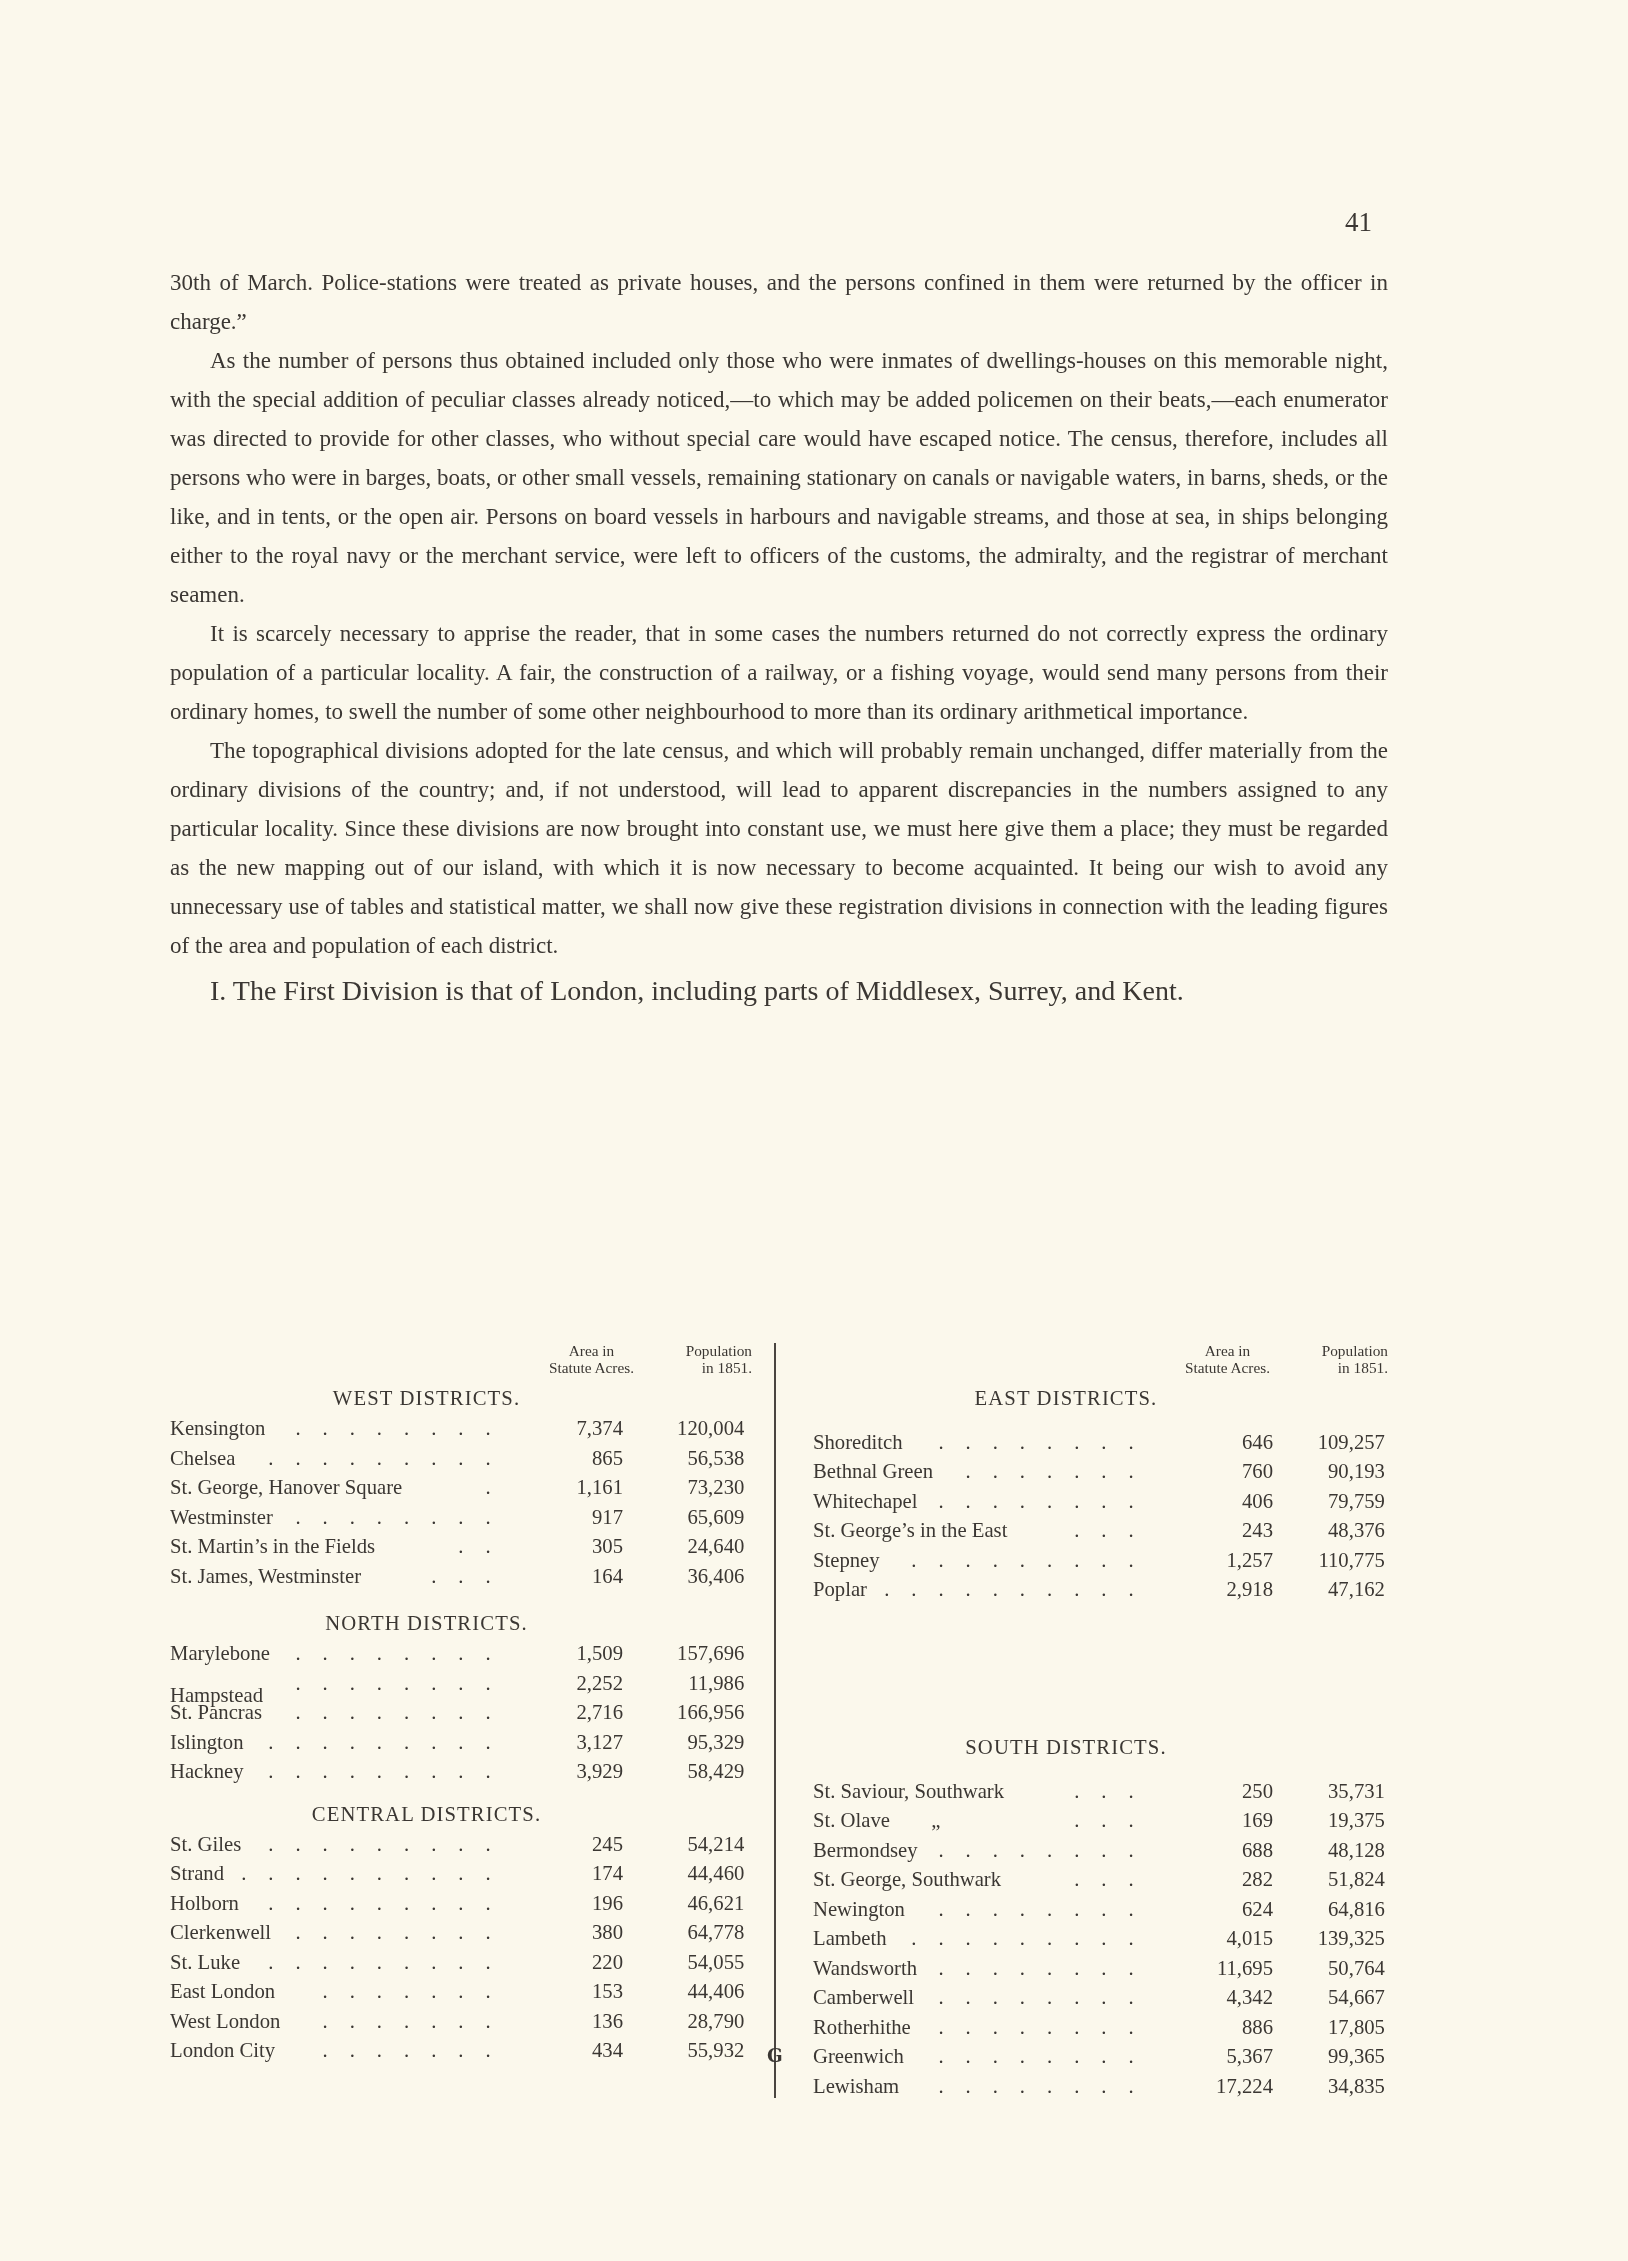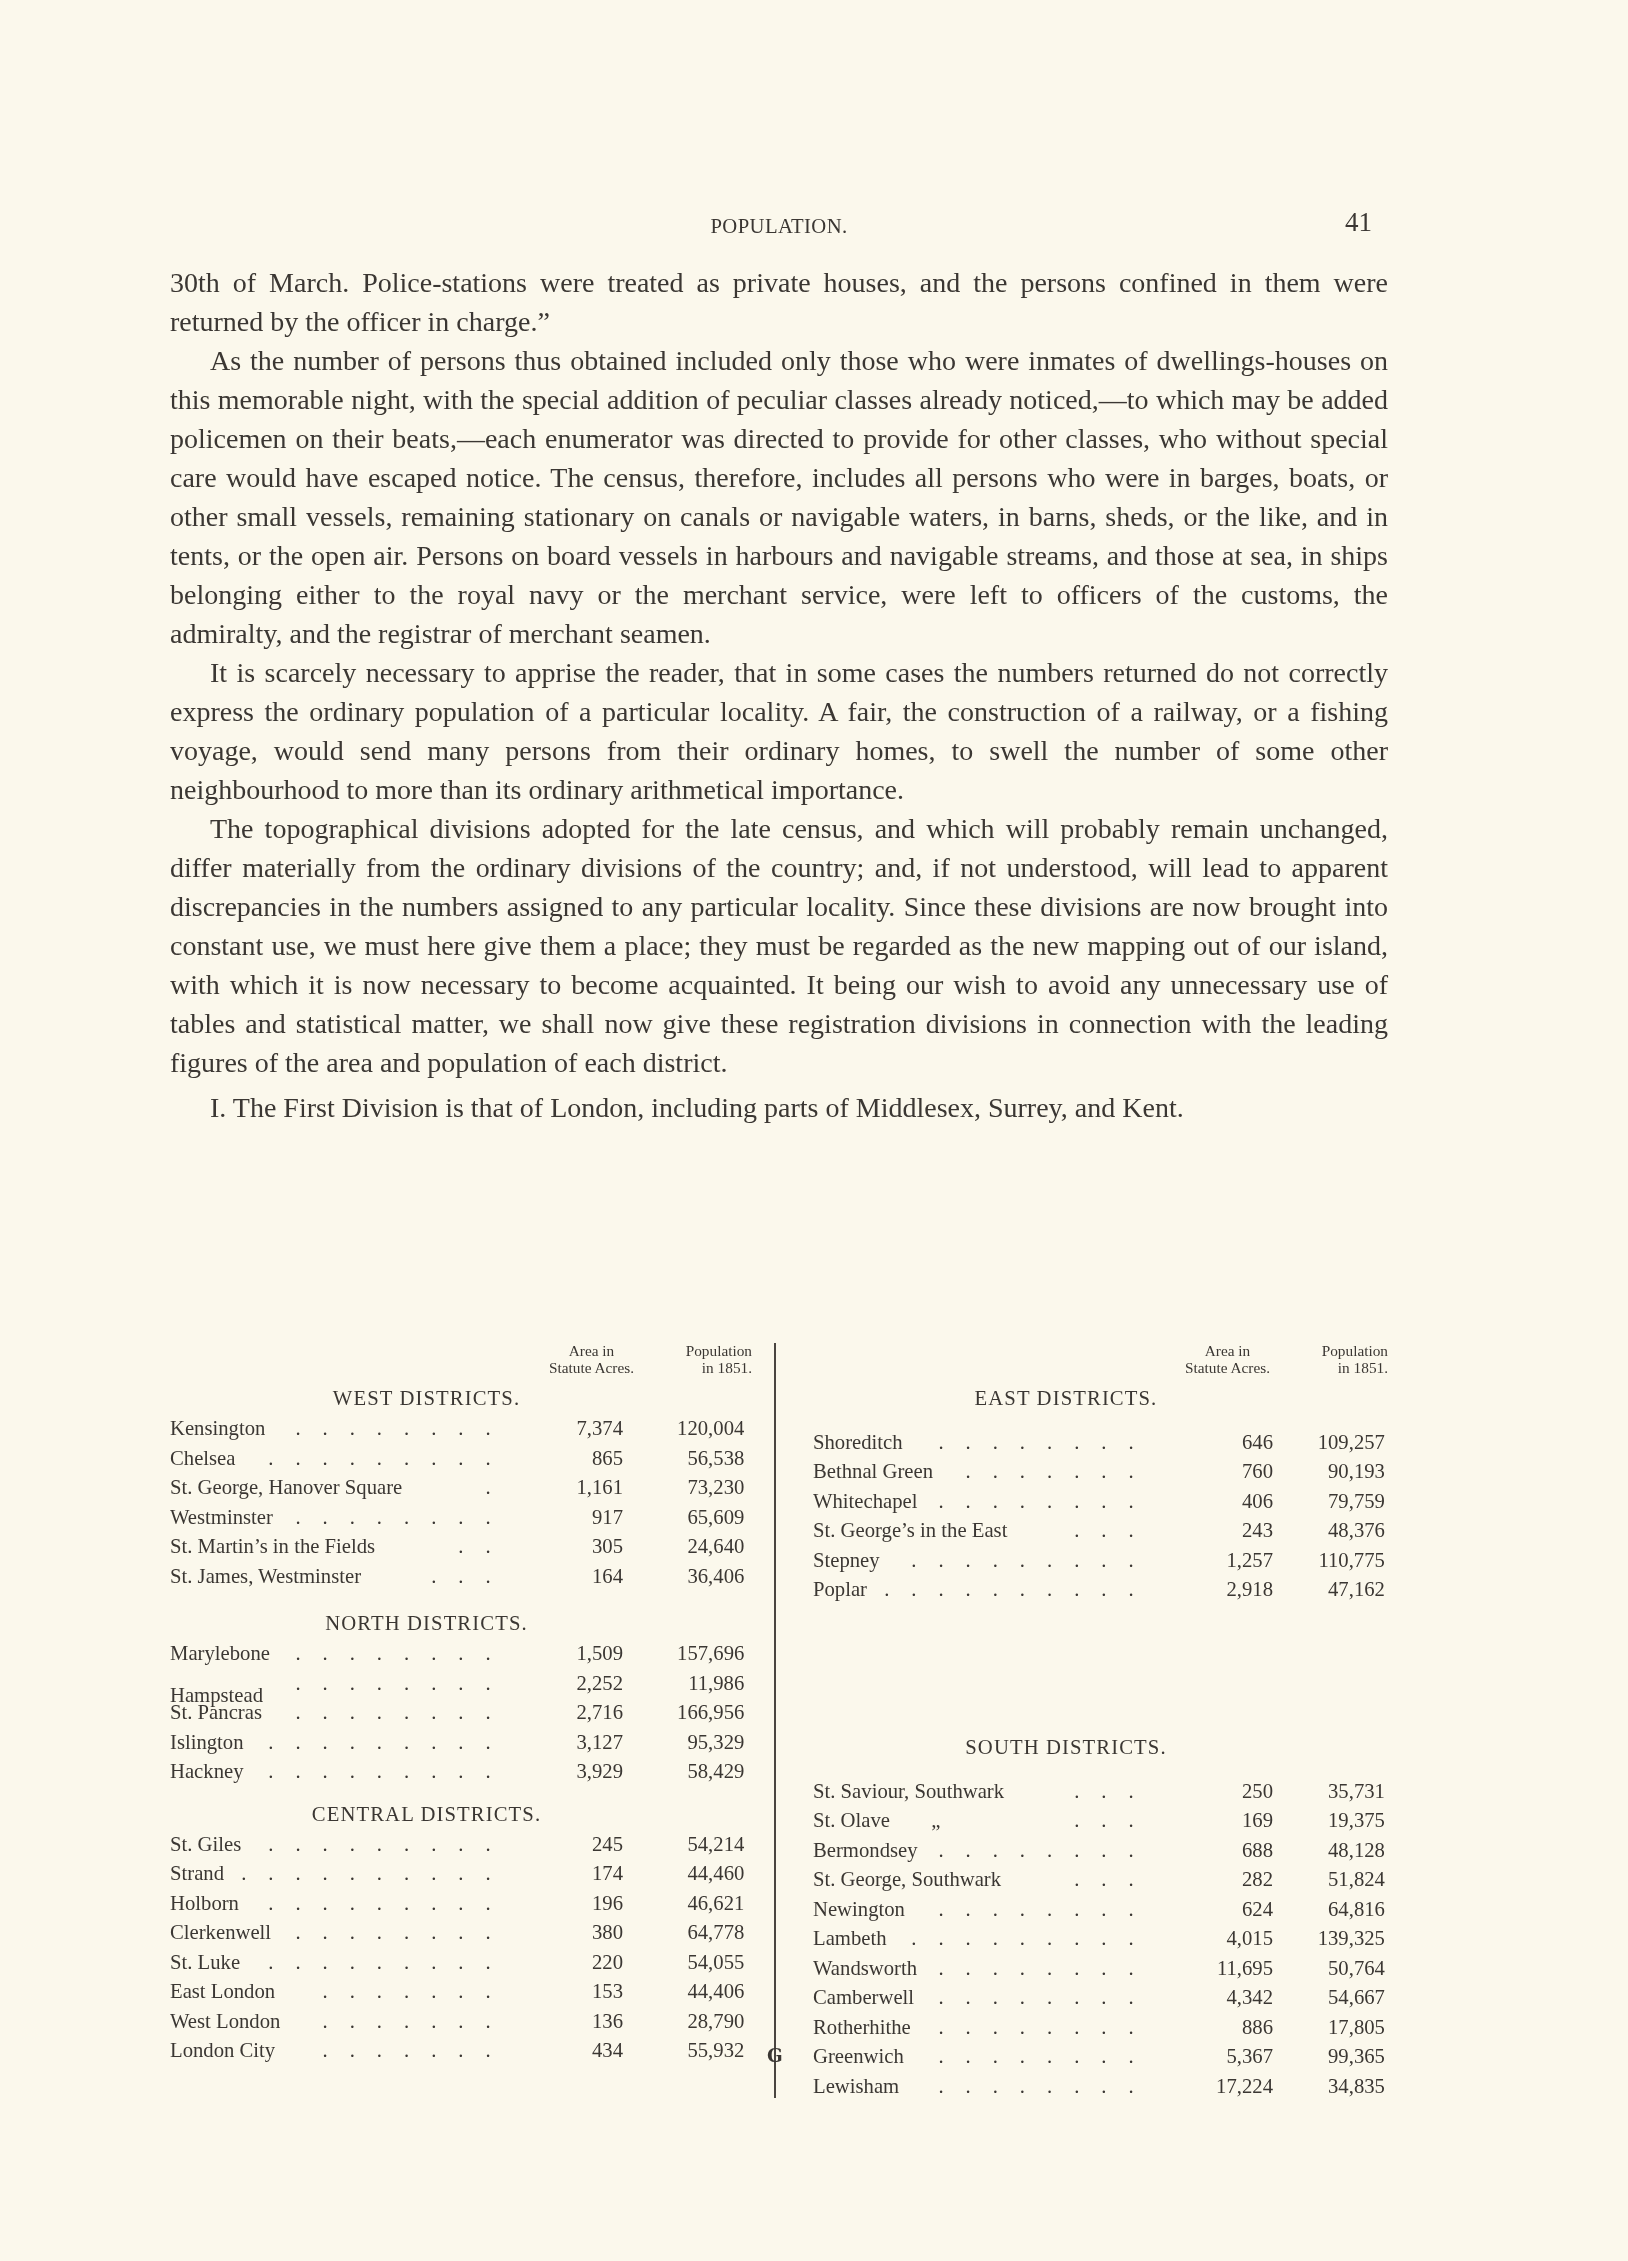--- a/index.html
+++ b/index.html
@@ -35,21 +35,21 @@
     .page-number {
       position: absolute;
       right: 16px;
       top: 0;
       font-size: 27px;
       font-family: Liberation Serif, serif;
     }
     .body-text p {
       margin: 0;
       font-family: "Liberation Serif", serif;
-      font-size: 28px;
+      font-size: 23px;
       line-height: 39px;
       text-align: justify;
       text-align-last: left;
     }
     .body-text p.indent { text-indent: 40px; }
     .division-heading {
       margin: 6.1px 0 0 0;
       font-family: Liberation Serif, serif;
       font-size: 28px;
       line-height: 40px;
@@ -149,21 +149,20 @@
       font-size: 18.4px;
       font-weight: bold;
       font-family: "DejaVu Serif", serif;
     }
   </style>
 </head>
 <body>
 
 <div class="page">
   <div class="running-head">
-    <span class="running-title">POPULATION.</span>
     <span class="page-number">41</span>
   </div>
 
   <div class="body-text">
     <p>30th of March.  Police-stations were treated as private houses, and the persons confined in them were returned by the officer in charge.”</p>
     <p class="indent">As the number of persons thus obtained included only those who were inmates of dwellings-houses on this memorable night, with the special addition of peculiar classes already noticed,—to which may be added policemen on their beats,—each enumerator was directed to provide for other classes, who without special care would have escaped notice. The census, therefore, includes all persons who were in barges, boats, or other small vessels, remaining stationary on canals or navigable waters, in barns, sheds, or the like, and in tents, or the open air.  Persons on board vessels in harbours and navigable streams, and those at sea, in ships belonging either to the royal navy or the merchant service, were left to officers of the customs, the admiralty, and the registrar of merchant seamen.</p>
     <p class="indent">It is scarcely necessary to apprise the reader, that in some cases the numbers returned do not correctly express the ordinary population of a particular locality.  A fair, the construction of a railway, or a fishing voyage, would send many persons from their ordinary homes, to swell the number of some other neighbourhood to more than its ordinary arithmetical importance.</p>
     <p class="indent">The topographical divisions adopted for the late census, and which will probably remain unchanged, differ materially from the ordinary divisions of the country; and, if not understood, will lead to apparent discrepancies in the numbers assigned to any particular locality.  Since these divisions are now brought into constant use, we must here give them a place; they must be regarded as the new mapping out of our island, with which it is now necessary to become acquainted.  It being our wish to avoid any unnecessary use of tables and statistical matter, we shall now give these registration divisions in connection with the leading figures of the area and population of each district.</p>
   </div>
 

